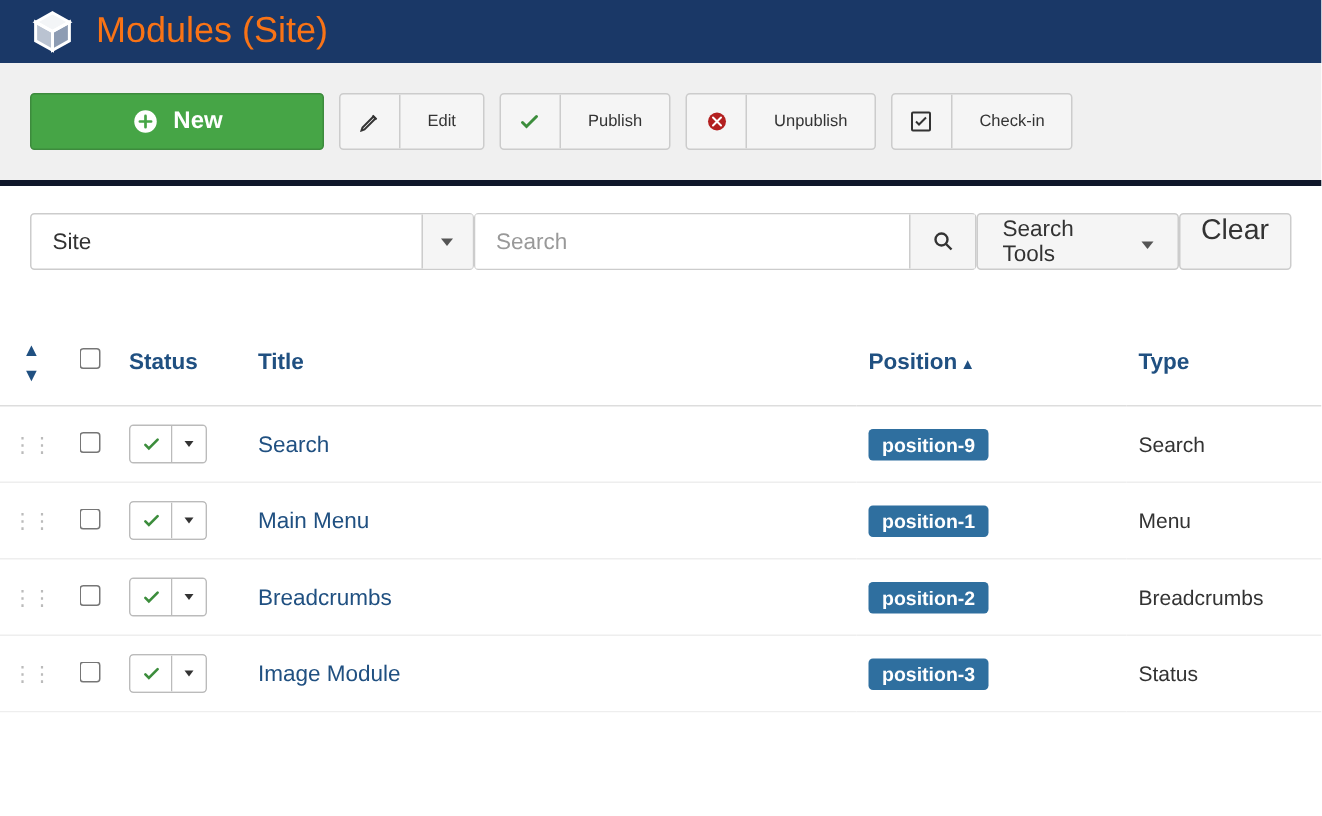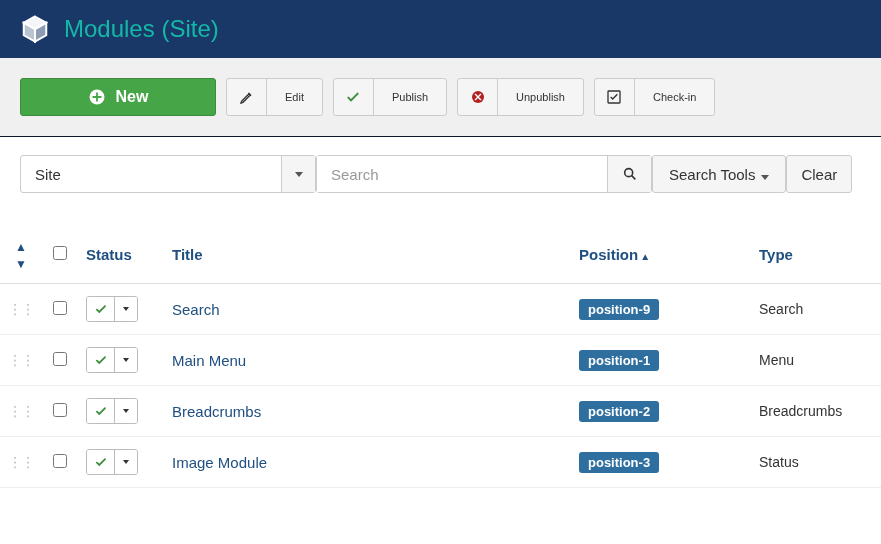--- a/index.html
+++ b/index.html
@@ -1,36 +1,36 @@
 <!DOCTYPE html>
 <html><head>
 <meta charset="utf-8">
 <style>
   * { box-sizing: border-box; margin: 0; padding: 0; }
   body { font-family: -apple-system, BlinkMacSystemFont, "Segoe UI", Helvetica, Arial, sans-serif; font-size: 14px; color: #333; background:#fff; width:881px; overflow:hidden;}
-  .header { background:#1a3867; color:#14b8a6; display:flex; align-items:center; padding:10px 20px; height:58px;}
+  .header { background:#1a3867; color:#f97316; display:flex; align-items:center; padding:10px 20px; height:42px;}
   .header svg { margin-right:14px; }
   .header h1 { font-size:24px; font-weight:400; }
-  .toolbar { background:#f0f0f0; border-bottom:1px solid #0f172a; padding:20px; display:flex; gap:10px; align-items:center;}
+  .toolbar { background:#f0f0f0; border-bottom:4px solid #0f172a; padding:20px; display:flex; gap:10px; align-items:center;}
   .btn { display:flex; align-items:stretch; border:1px solid #ccc; border-radius:3px; background:#f5f5f5; overflow:hidden; cursor:pointer; height:38px;}
   .btn .icon-part { display:flex; align-items:center; justify-content:center; width:40px; border-right:1px solid #ccc;}
   .btn .label-part { display:flex; align-items:center; padding:0 18px; font-size:11px; color:#333;}
   .btn-green { background:#46a546; border-color:#3d8b3d; color:#fff; justify-content:center; align-items:center; width:196px; font-size:16px; font-weight:bold;}
   .btn-green .plus { margin-right:10px; display:flex;}
   .filterbar { padding:18px 20px 10px 20px; display:flex; align-items:center;}
   .select-site { display:flex; border:1px solid #ccc; border-radius:3px; width:296px; height:38px; background:#fff;}
   .select-site .sel-label { flex:1; display:flex; align-items:center; padding:0 14px; font-size:15px; color:#333;}
   .select-site .sel-caret { width:34px; border-left:1px solid #ccc; background:#f5f5f5; display:flex; align-items:center; justify-content:center;}
   .search-wrap { display:flex; border:1px solid #ccc; border-radius:3px; width:336px; height:38px; background:#fff;}
   .search-wrap input { flex:1; border:none; outline:none; padding:0 14px; font-size:15px; }
   .search-wrap input::placeholder{ color:#999;}
   .search-wrap .sbtn { width:44px; border-left:1px solid #ccc; background:#f5f5f5; display:flex; align-items:center; justify-content:center; cursor:pointer;}
   .tools-btn { border:1px solid #ccc; border-radius:3px; background:#f5f5f5; height:38px; display:flex; align-items:center; padding:0 16px; font-size:15px; cursor:pointer;}
   .tools-btn .caret { margin-left:6px;}
-  .clear-btn { border:1px solid #ccc; border-radius:3px; background:#f5f5f5; height:38px; display:flex; align-items:center; padding:0 14px; font-size:15px; cursor:pointer;}
+  .clear-btn { border:1px solid #ccc; border-radius:3px; background:#f5f5f5; height:38px; display:flex; align-items:flex-start; padding:0 14px; font-size:19px; cursor:pointer;}
   table { width:100%; border-collapse:collapse; margin-top:24px;}
   thead th { text-align:left; color:#205081; font-weight:bold; font-size:15px; padding:10px 8px 12px 8px; border-bottom:1px solid #ddd;}
   tbody td { padding:12px 8px; border-bottom:1px solid #eee; vertical-align:middle;}
   .sort-col { width:36px; text-align:center;}
   .chk-col { width:36px; text-align:center;}
   .status-col { width:86px;}
   .title-col {}
   .pos-col { width:180px;}
   .type-col { width:130px;margin-left:40px;}
   .drag-handle { color:#bbb; cursor:grab; text-align:center; font-size:14px; letter-spacing:-1px;}

